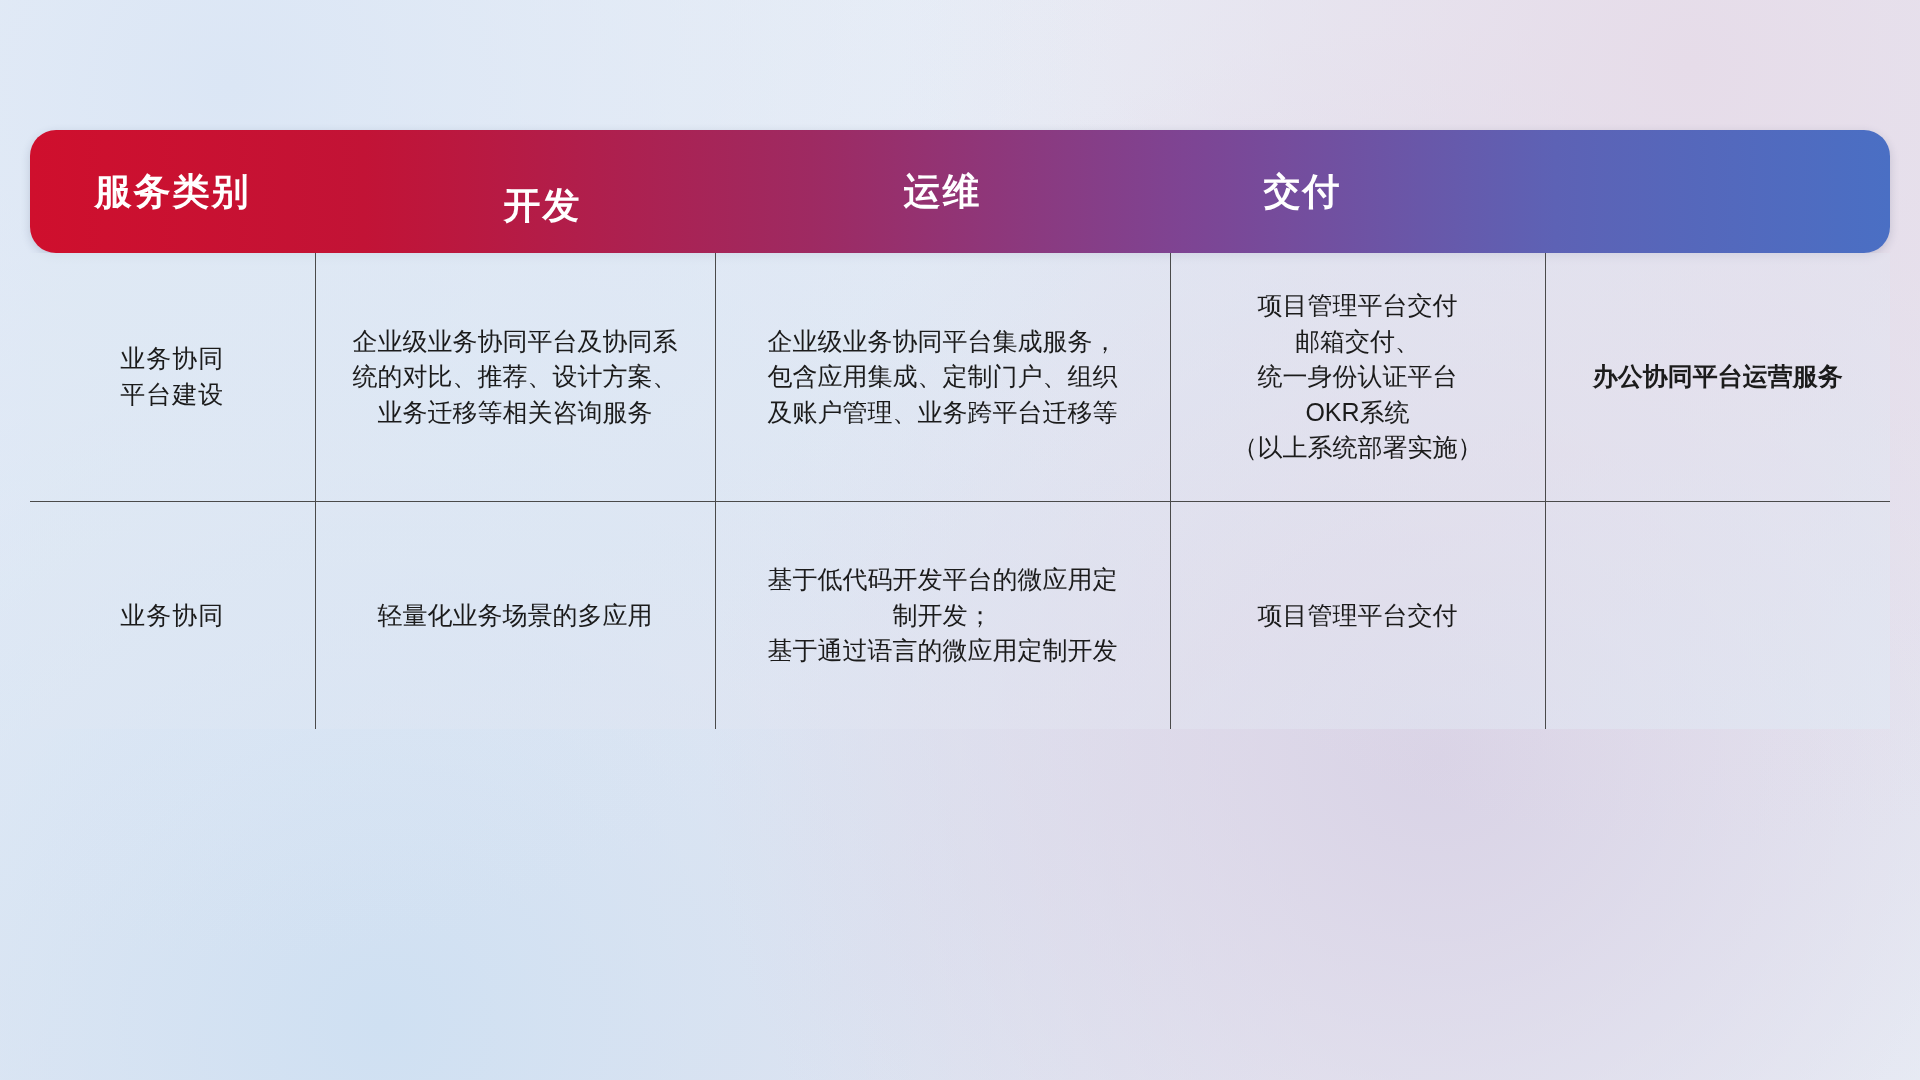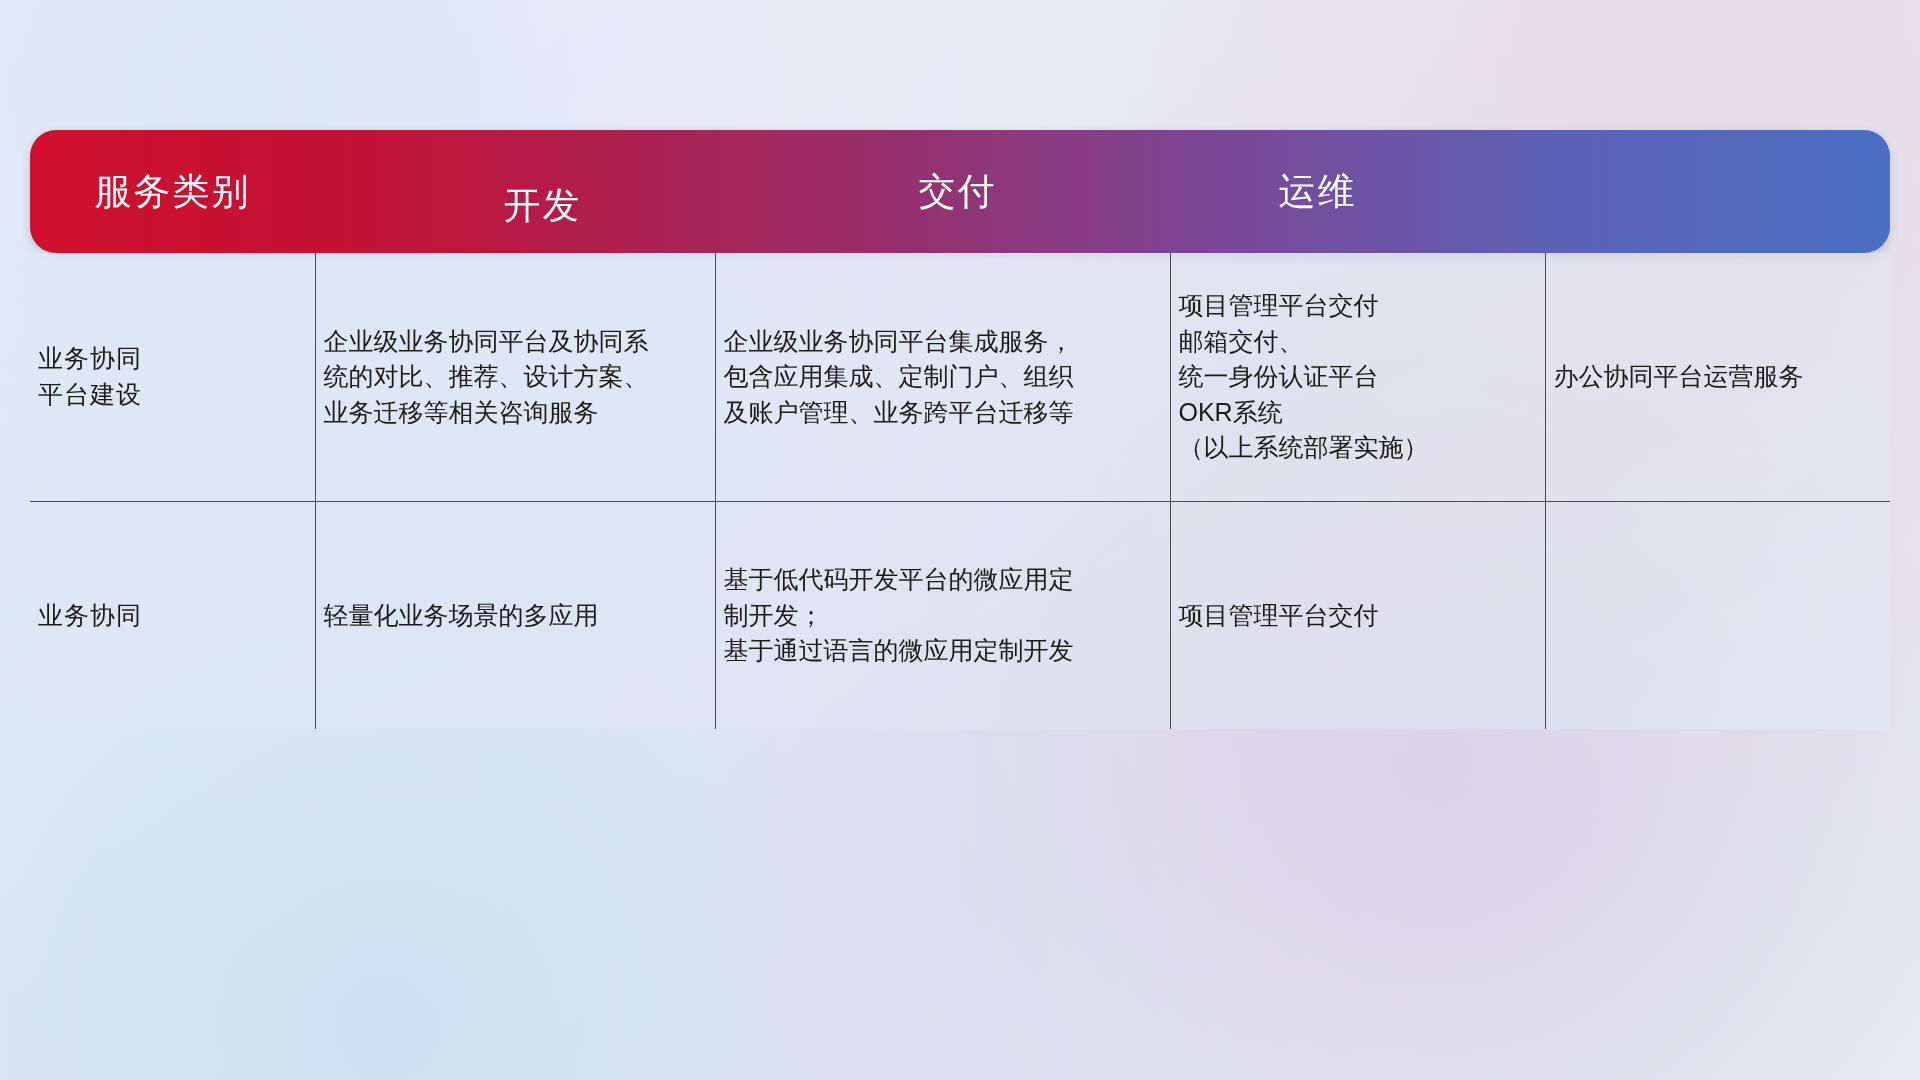--- a/index.html
+++ b/index.html
@@ -39,21 +39,21 @@
     background: linear-gradient(90deg, #cf0f2d 0%, #c21336 18%, #9e2a62 42%, #7e4493 62%, #5d62b5 82%, #4a6fc4 100%);
     box-shadow: 0 3px 10px rgba(40,50,90,0.18);
   }
 
   .header-cell {
     display: flex;
     align-items: center;
     justify-content: center;
     color: #ffffff;
     font-size: 37px;
-    font-weight: normal;
+    font-weight: bold;
     letter-spacing: 2px;
     box-sizing: border-box;
     text-align: right;
   }
 
   
   .col-0 { width: 285px; }
   .col-1 { width: 400px; }
   .col-2 { width: 455px; margin-top: 28px; }
   .col-3 { width: 375px; }
@@ -63,28 +63,29 @@
     width: 1860px;
     border-collapse: collapse;
     table-layout: fixed;
     background: linear-gradient(150deg, rgba(223,233,244,0.72) 0%, rgba(221,230,243,0.55) 40%, rgba(226,228,240,0.5) 70%, rgba(224,233,244,0.6) 100%);
   }
 
   .body-table td {
     border-right: 1.6px solid #4a4a4a;
     border-bottom: 1.6px solid #4a4a4a;
     vertical-align: middle;
-    padding: 14px 8px;
+    text-align: center;
+    padding: 14px 16px;
     box-sizing: border-box;
     font-size: 25px;
     line-height: 1.42;
     color: #1b1b1b;
   }
 
-  .body-table tr td:last-child { border-right: none; }
+  .body-table tr td:last-child { border-right: none; font-weight: bold; }
   .body-table tr:last-child td { border-bottom: none; }
 
   .cat-cell {
     font-size: 31px;
     font-weight: normal;
     color: #3f6fc4;
     letter-spacing: 1px;
     line-height: 1.45;
     border-right: 1.6px solid #4a4a4a;
   }
@@ -99,22 +100,22 @@
 </head>
 <body>
 
 <div id="slide">
 
   <div id="table-wrap">
 
     <div class="header-row">
       <div class="header-cell col-0">服务类别</div>
       <div class="header-cell col-2">开发</div>
+      <div class="header-cell col-4">运维</div>
       <div class="header-cell col-3">交付</div>
-      <div class="header-cell col-4">运维</div>
     </div>
 
     <table class="body-table">
       <colgroup>
         <col style="width:285px">
         <col style="width:400px">
         <col style="width:455px">
         <col style="width:375px">
         <col style="width:345px">
       </colgroup>

